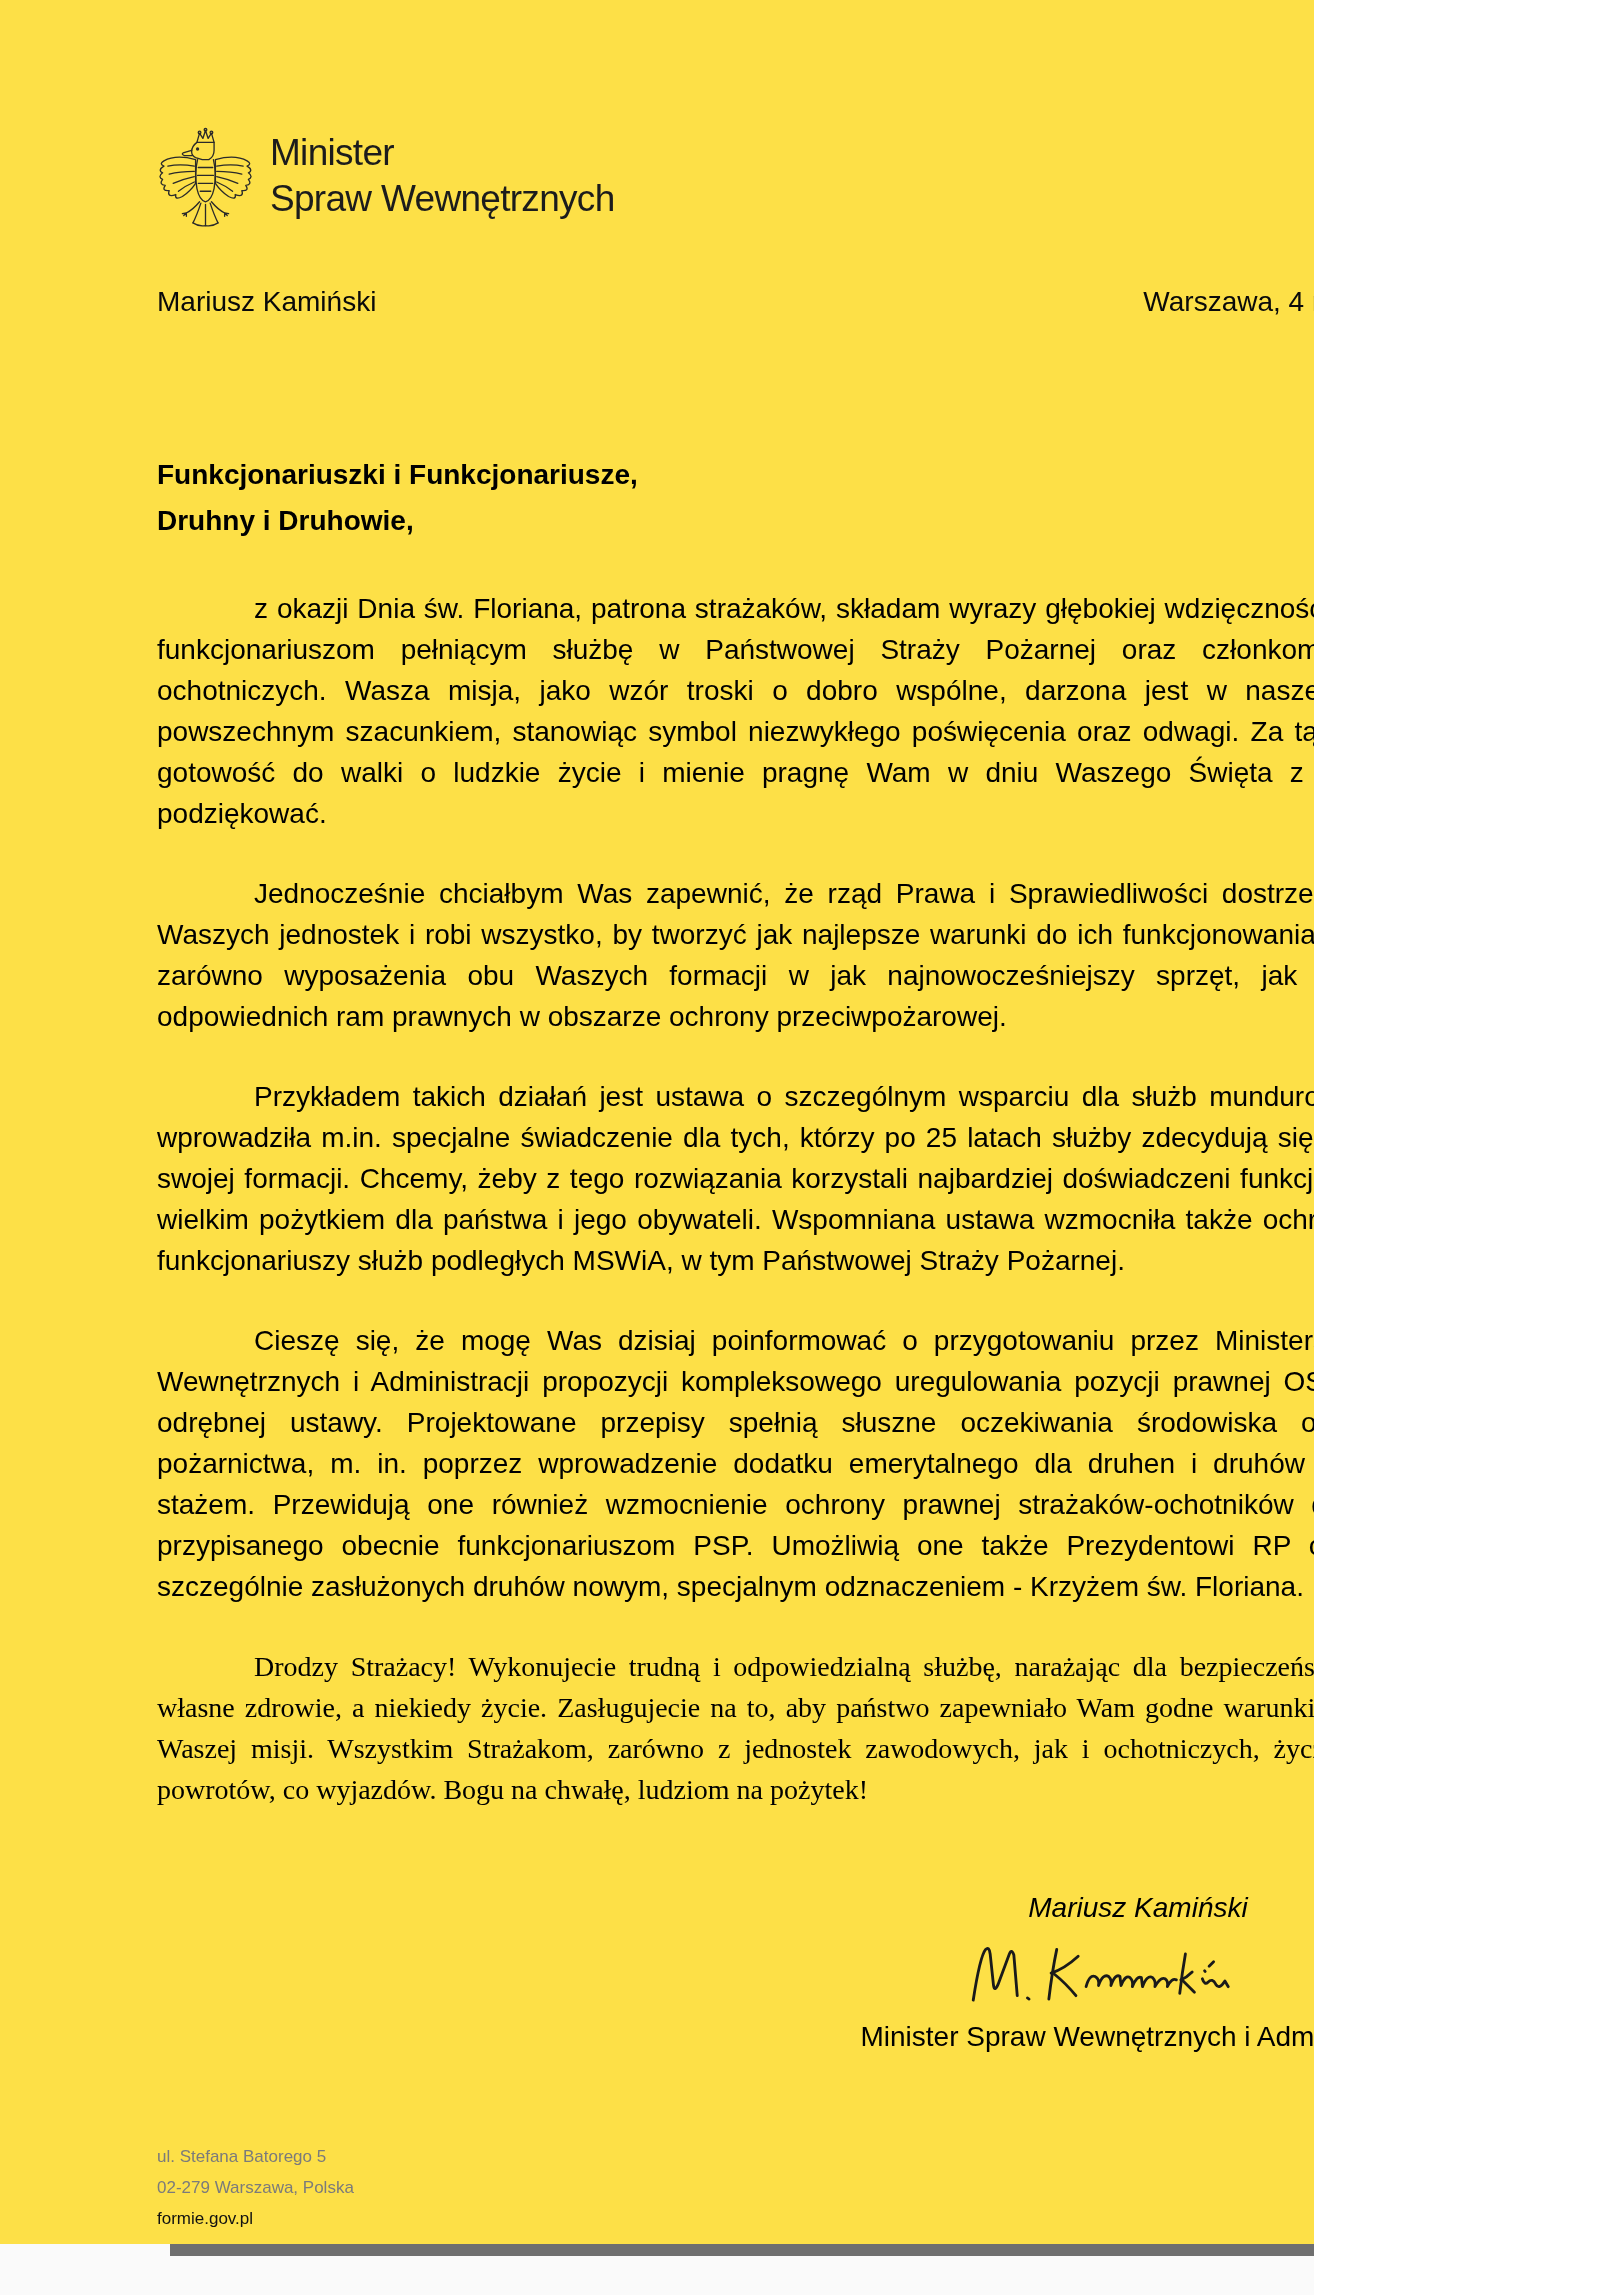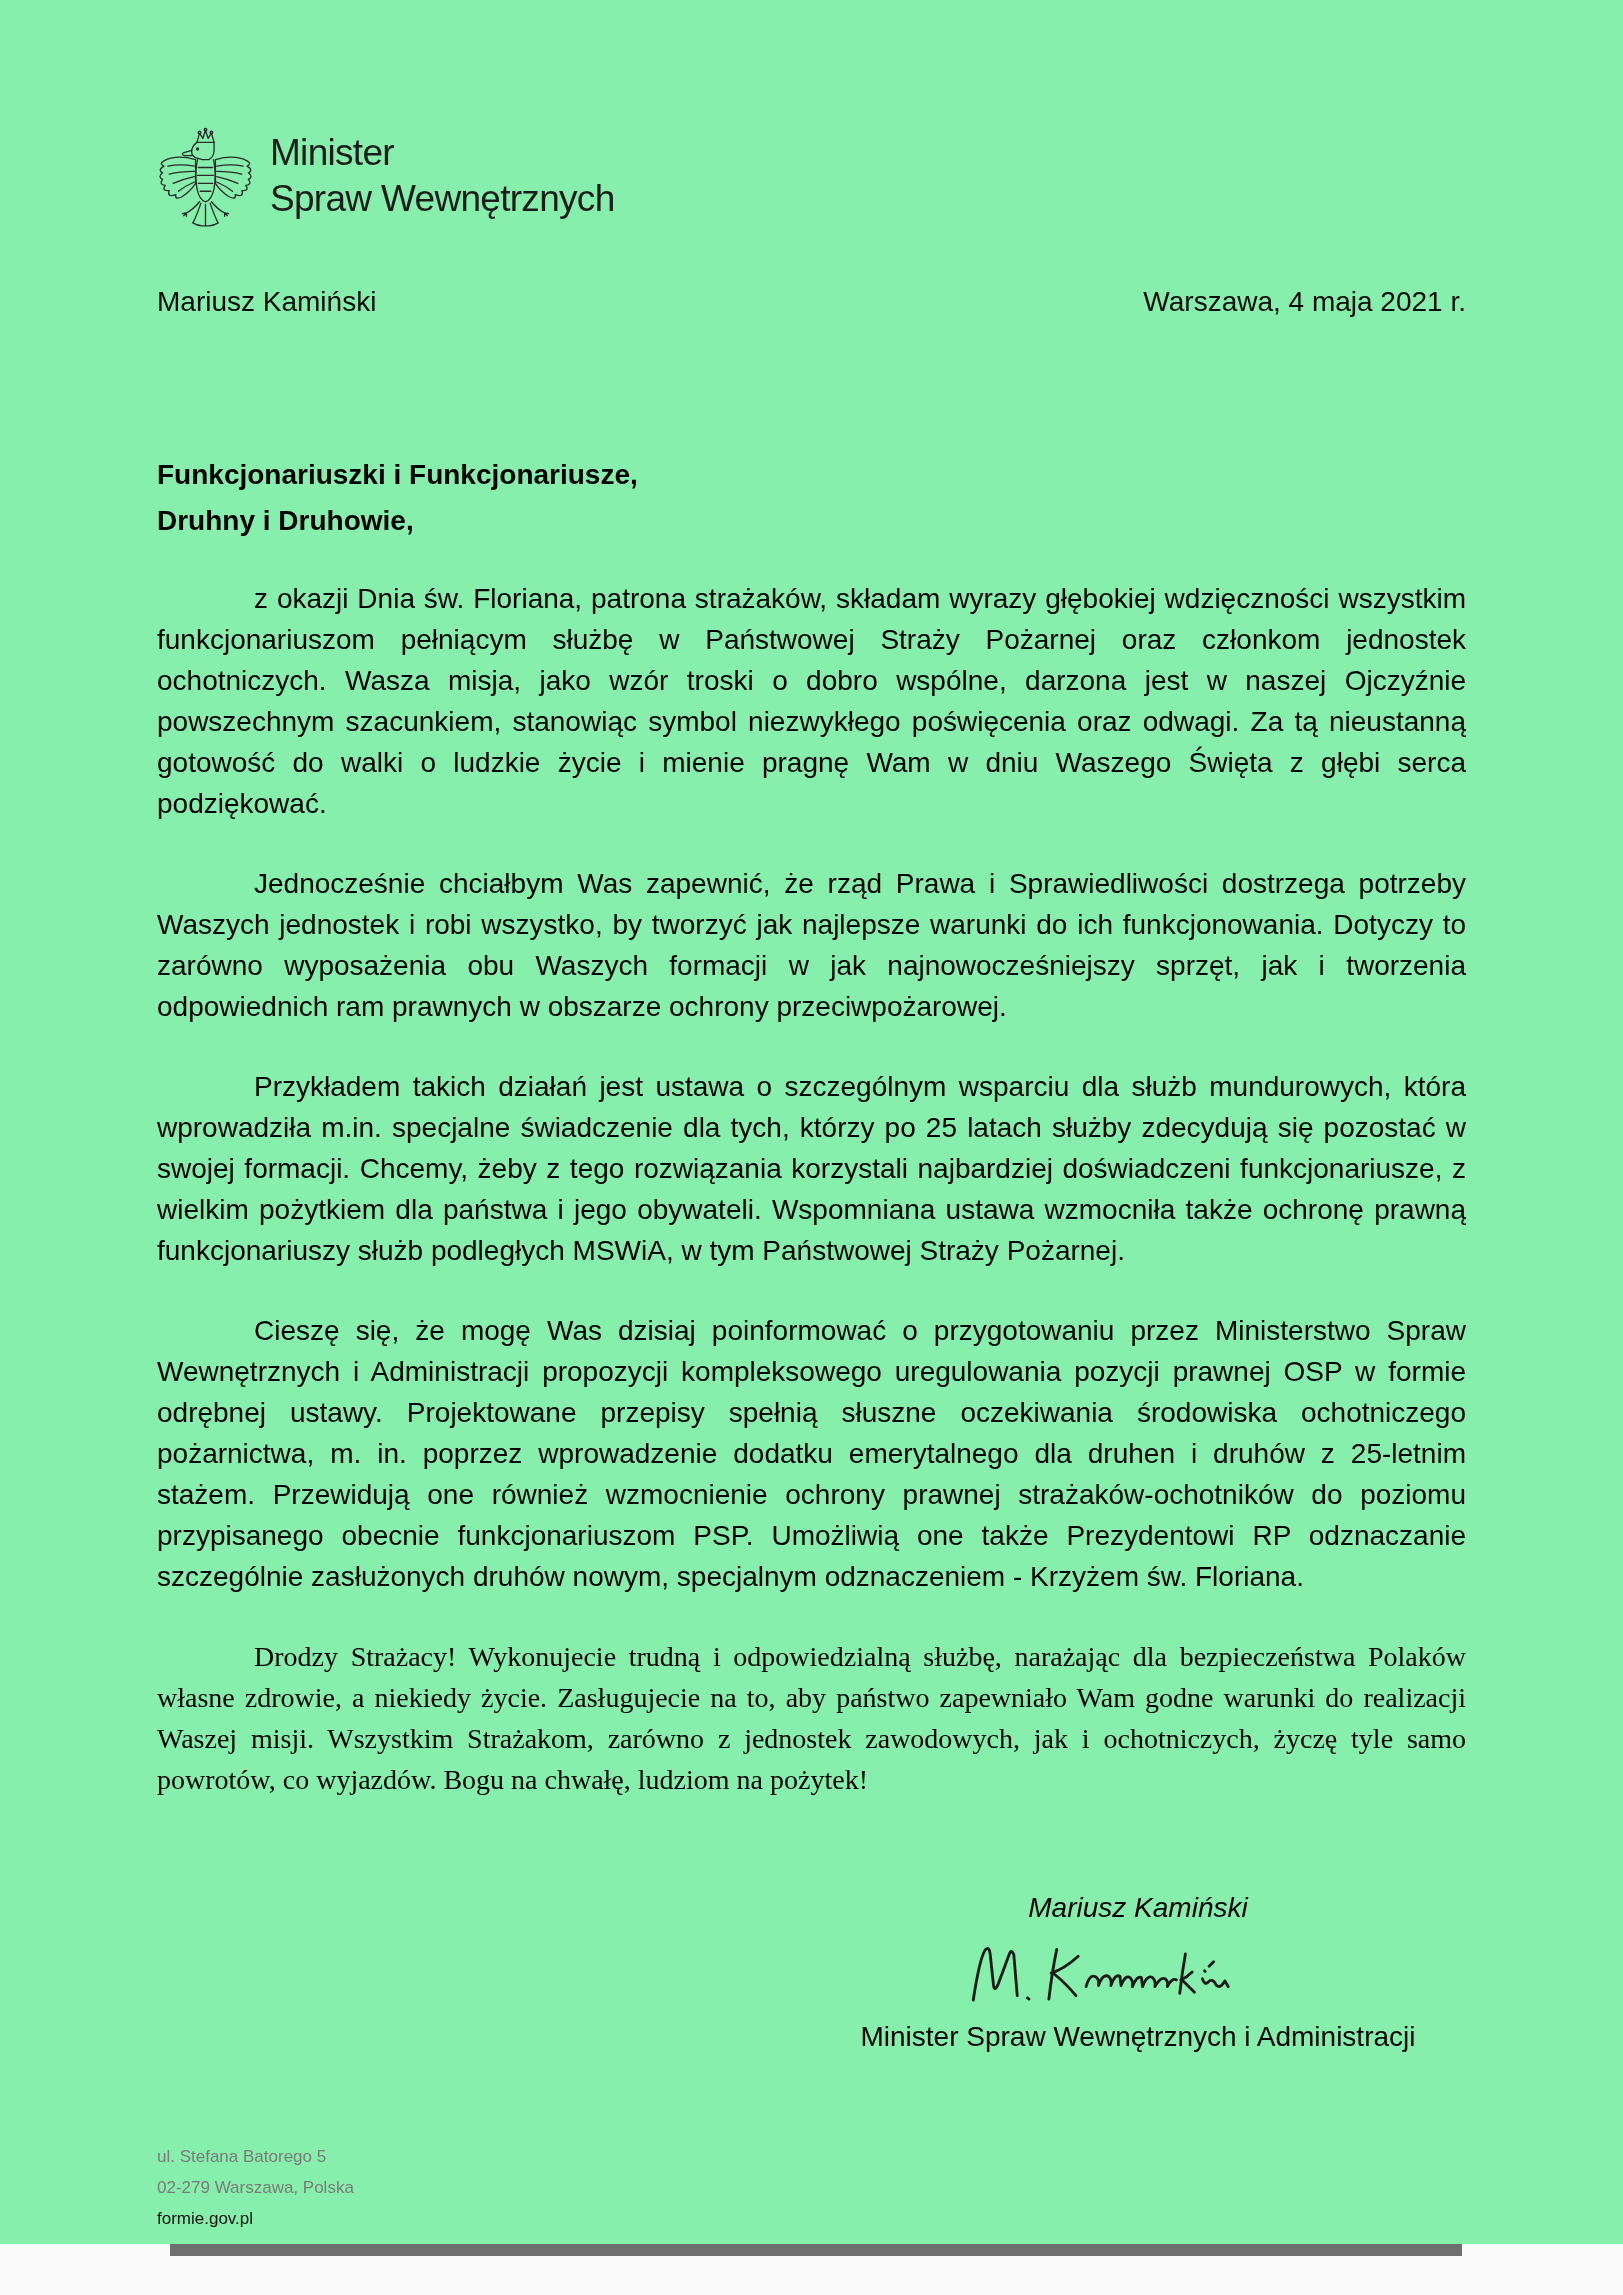--- a/index.html
+++ b/index.html
@@ -6,23 +6,23 @@
     --accent-bar:#6f6f6f;
     --footer-text:#7b7b7b;
     --ink:#000000;
     --header-ink:#1c1c1c;
   }
   *{margin:0;padding:0;box-sizing:border-box;}
   html,body{background:#ffffff;}
   body{font-family:"Liberation Sans", sans-serif;color:var(--ink);}
   .page{
     position:relative;
-    width:1623px;
+    width:1314px;
     height:2295px;
-    background:#86efac;
+    background:#fde047;
     overflow:hidden;
   }
 
   
   .emblem{
     position:absolute;
     left:156px; top:126px;
     width:99px; height:110px;
   }
   .ministry-title{
@@ -50,21 +50,21 @@
     position:absolute;
     left:157px; top:452px;
     width:1309px;
     font-size:28px;
     line-height:41px;
     color:#000;
   }
   .salutation{
     font-weight:bold;
     line-height:46px;
-    margin-bottom:34px;
+    margin-bottom:44px;
   }
   .letter-paragraphs p{
     text-align:justify;
     text-indent:97px;
     margin-bottom:39px;
   }
   .letter-paragraphs p:last-child{margin-bottom:0;font-family:Liberation Serif, serif;}
 
   
   .signature-block{

